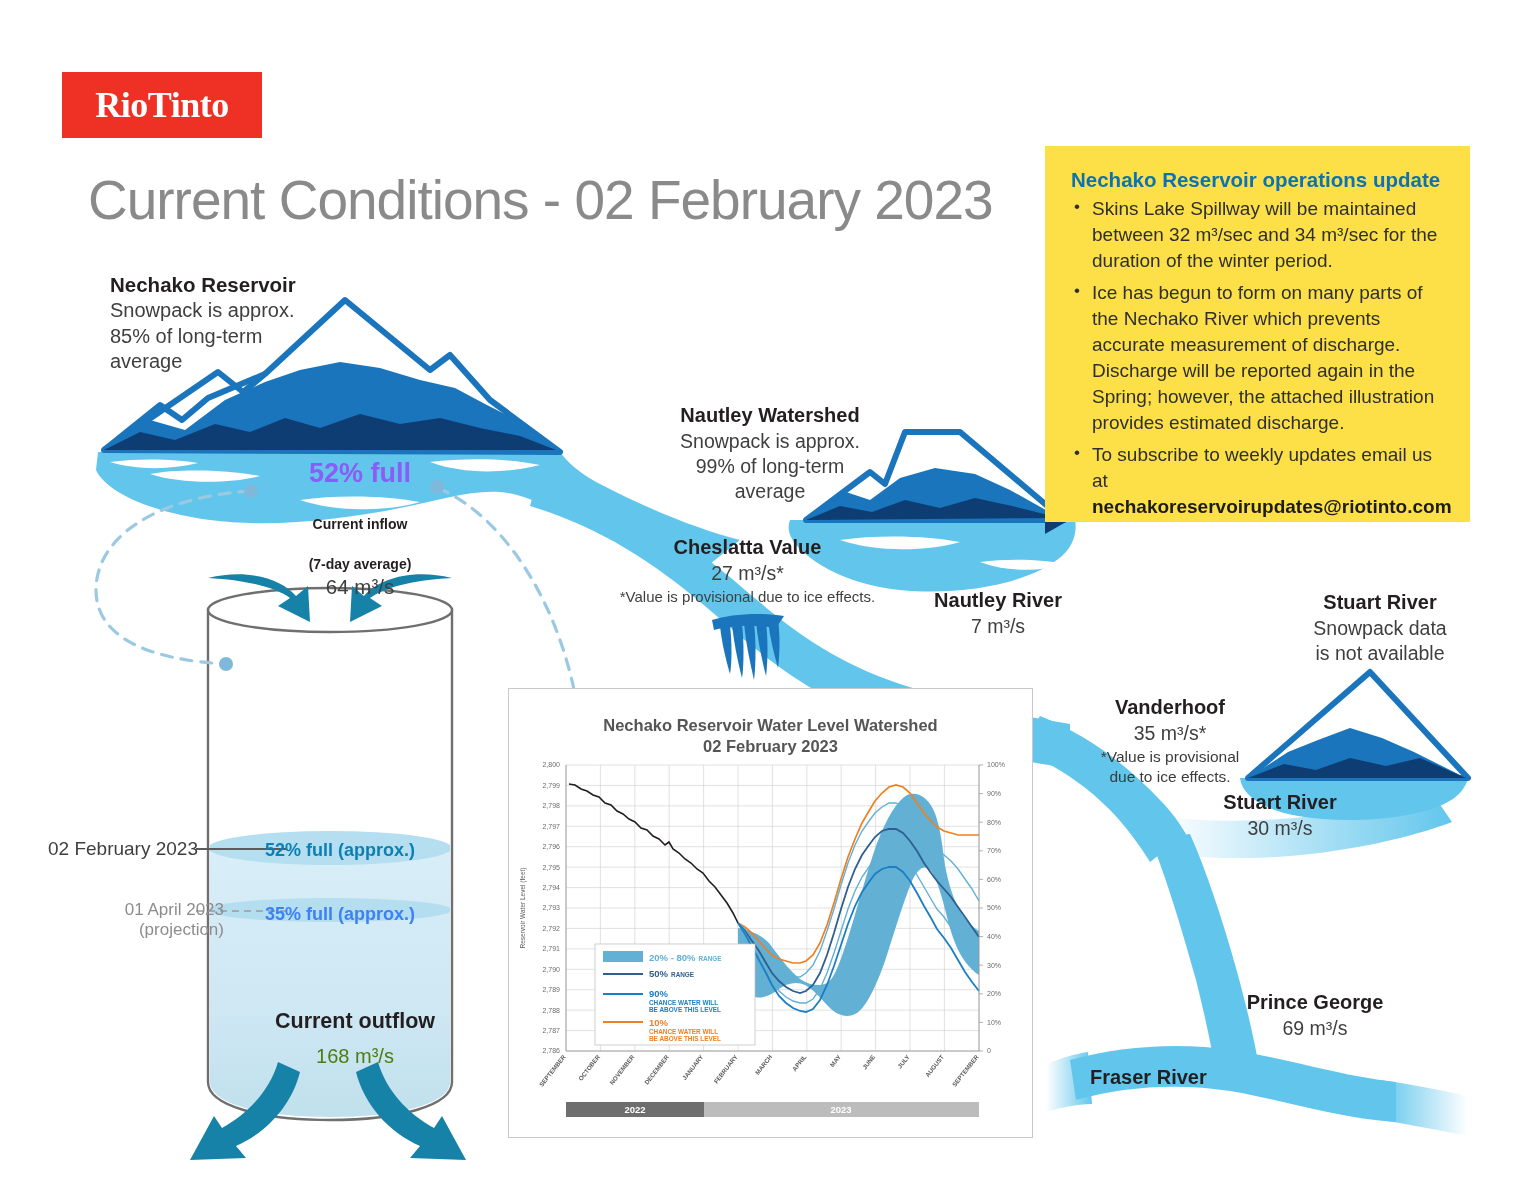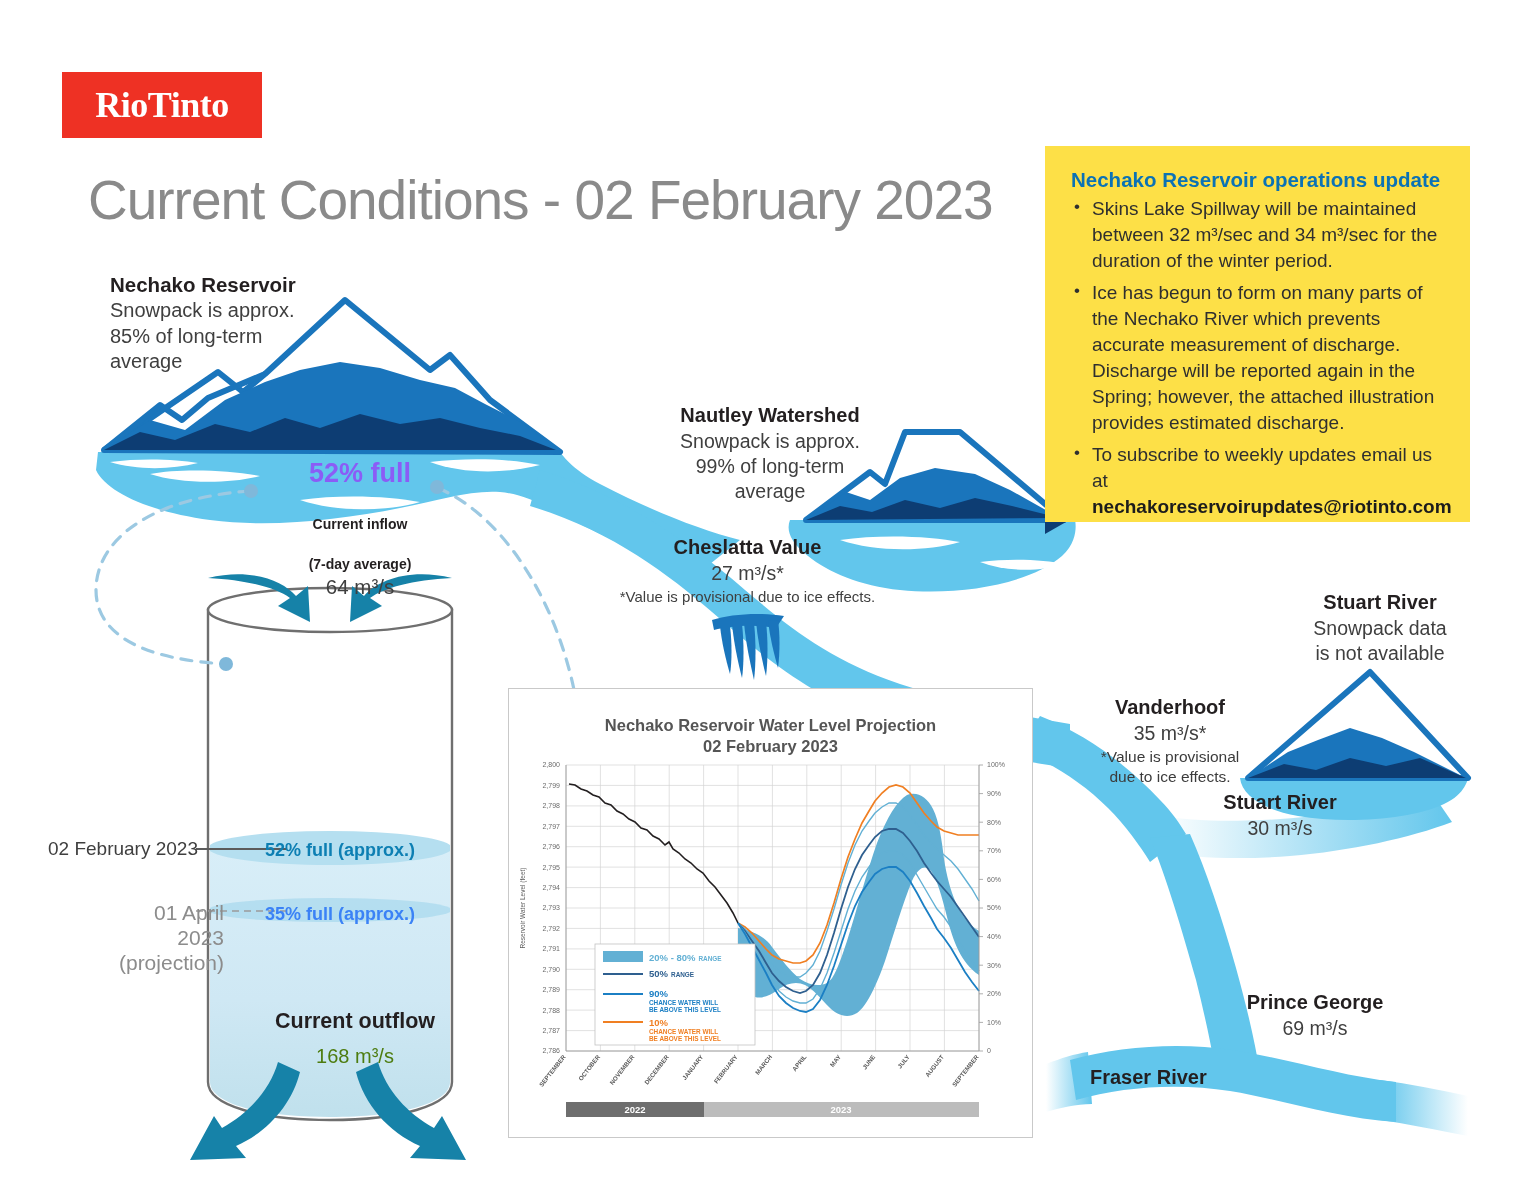--- a/index.html
+++ b/index.html
@@ -79,21 +79,21 @@
   #inflow .hdg{font-size:14px;display:block;margin-top:23px;}
   #inflow .val{font-size:20.5px;color:#3f3f3f;display:block;margin-top:1px;}
 
   #outflow{
     left:200px;top:1008px;width:310px;text-align:center;line-height:1.22;
   }
   #outflow .hdg{font-size:21.5px;display:block;}
   #outflow .val{font-size:20px;color:#4d7c0f;display:block;margin-top:10px;}
 
   #lvl-date-1{left:48px;top:838px;font-size:19px;color:#3f3f3f;}
-  #lvl-date-2{left:104px;top:900px;font-size:21px;color:#8c8c8c;text-align:right;width:120px;line-height:1.2;}
+  #lvl-date-2{left:104px;top:900px;font-size:17px;color:#8c8c8c;text-align:right;width:120px;line-height:1.2;}
   #lvl-pct-1{left:265px;top:840px;font-size:18px;font-weight:bold;color:#0d7fb3;}
   #lvl-pct-2{left:265px;top:904px;font-size:18px;font-weight:bold;color:#3b82f6;}
 
   
   #infobox{
     left:1045px;top:146px;width:425px;height:376px;
     background:#fde047;
     padding:22px 24px 0 26px;
     box-sizing:border-box;
   }
@@ -355,20 +355,24 @@
     <div class="sub">Snowpack is approx.</div>
     <div class="sub">99% of long-term average</div>
   </div>
 
   <div id="cheslatta-label" class="abs label-block center">
     <div class="hdg">Cheslatta Value</div>
     <div class="sub">27 m³/s*</div>
     <div class="note">*Value is provisional due to ice effects.</div>
   </div>
 
+  <div id="nautleyriver-label" class="abs label-block center">
+    <div class="hdg">Nautley River</div>
+    <div class="sub">7 m³/s</div>
+  </div>
 
   <div id="stuartsnow-label" class="abs label-block">
     <div class="hdg">Stuart River</div>
     <div class="sub">Snowpack data</div>
     <div class="sub">is not available</div>
   </div>
 
   <div id="vanderhoof-label" class="abs label-block">
     <div class="hdg">Vanderhoof</div>
     <div class="sub">35 m³/s*</div>
@@ -394,21 +398,21 @@
     <h3>Nechako Reservoir operations update</h3>
     <ul>
       <li>Skins Lake Spillway will be maintained between 32 m³/sec and 34 m³/sec for the duration of the winter period.</li>
       <li>Ice has begun to form on many parts of the Nechako River which prevents accurate measurement of discharge. Discharge will be reported again in the Spring; however, the attached illustration provides estimated discharge.</li>
       <li><span>To subscribe to weekly updates email us at </span><span class="email">nechakoreservoirupdates@riotinto.com</span></li>
     </ul>
   </div>
 
   <div id="chartpanel" class="abs">
     <div id="chart-title">
-      <div>Nechako Reservoir Water Level Projection</div>
+      <div>Nechako Reservoir Water Level Watershed</div>
       <div>02 February 2023</div>
     </div>
 
     <svg id="chart-svg" width="525" height="385" viewBox="0 0 525 385">
 
       <g stroke="#d4d4d4" stroke-width="0.7">
 
         <line x1="57" y1="14.0" x2="470" y2="14.0"></line>
         <line x1="57" y1="34.4" x2="470" y2="34.4"></line>
         <line x1="57" y1="54.9" x2="470" y2="54.9"></line>

